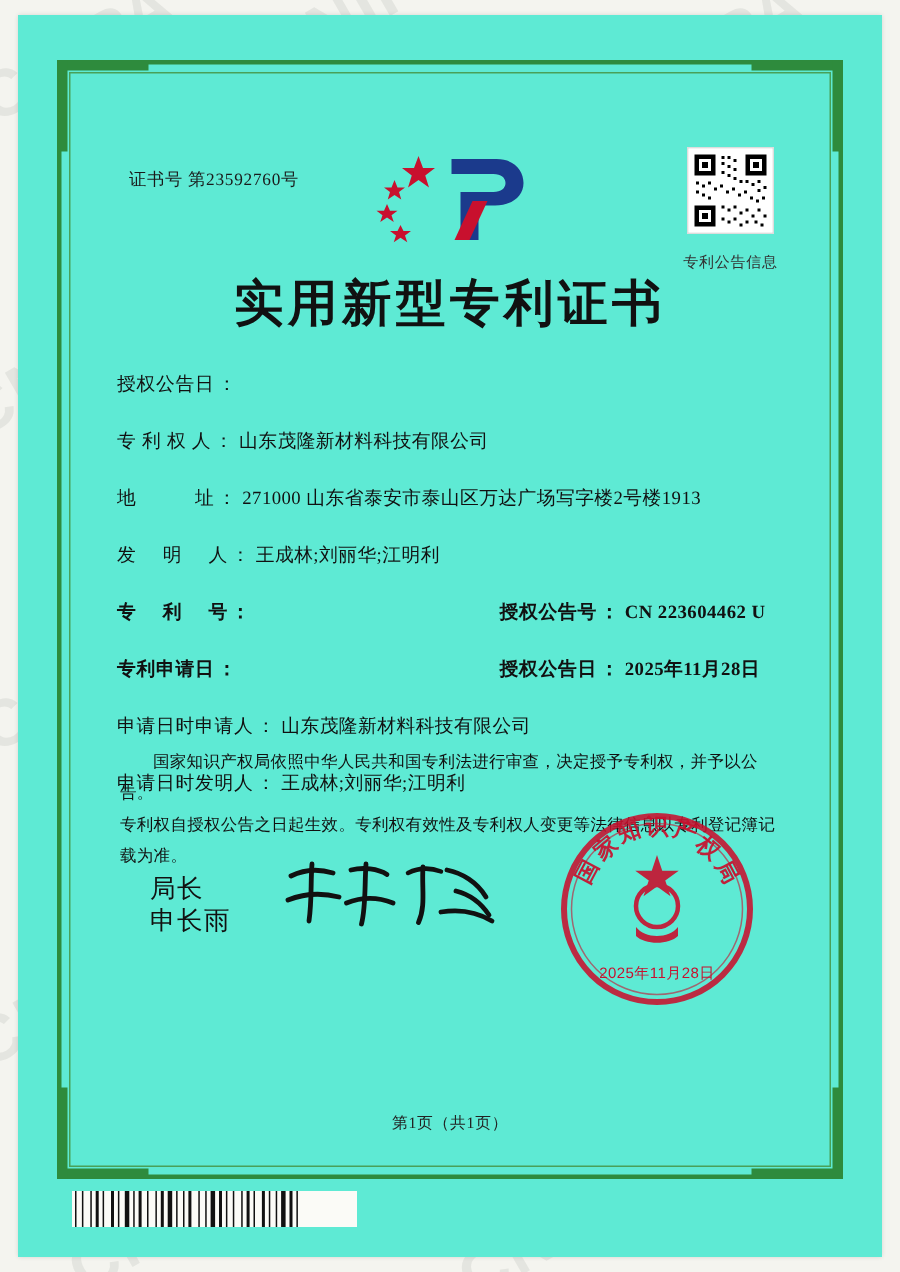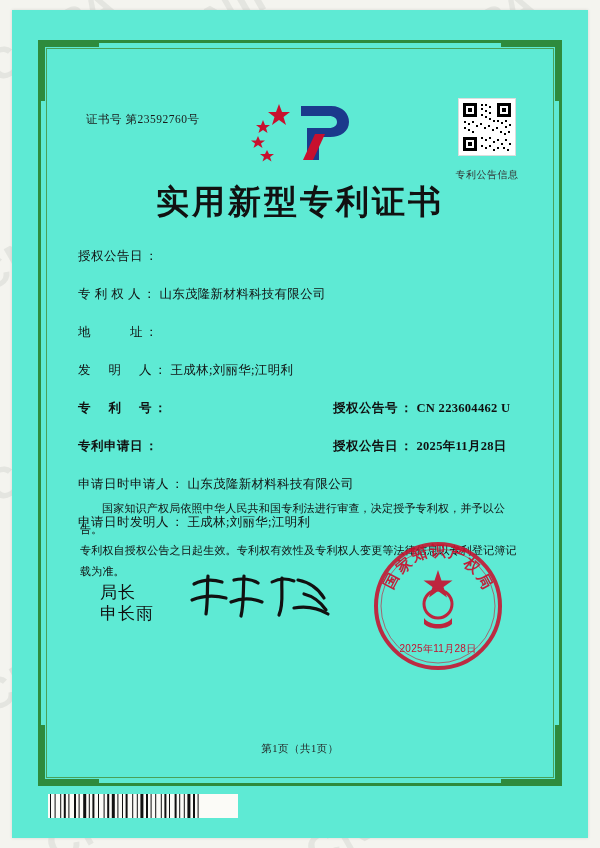--- a/index.html
+++ b/index.html
@@ -369,20 +369,21 @@
           <span class="f-sep">：</span>
         </div>
         <div class="field-row">
           <span class="f-label">专 利 权 人</span>
           <span class="f-sep">：</span>
           <span class="f-value">山东茂隆新材料科技有限公司</span>
         </div>
         <div class="field-row">
           <span class="f-label">地　　　址</span>
           <span class="f-sep">：</span>
+          <span class="f-value">271000 山东省泰安市泰山区万达广场写字楼2号楼1913</span>
         </div>
         <div class="field-row">
           <span class="f-label spread">发 明 人</span>
           <span class="f-sep">：</span>
           <span class="f-value">王成林;刘丽华;江明利</span>
         </div>
         <div class="field-row half">
           <div class="col left">
             <span class="f-label spread">专 利 号</span>
             <span class="f-sep">：</span>

